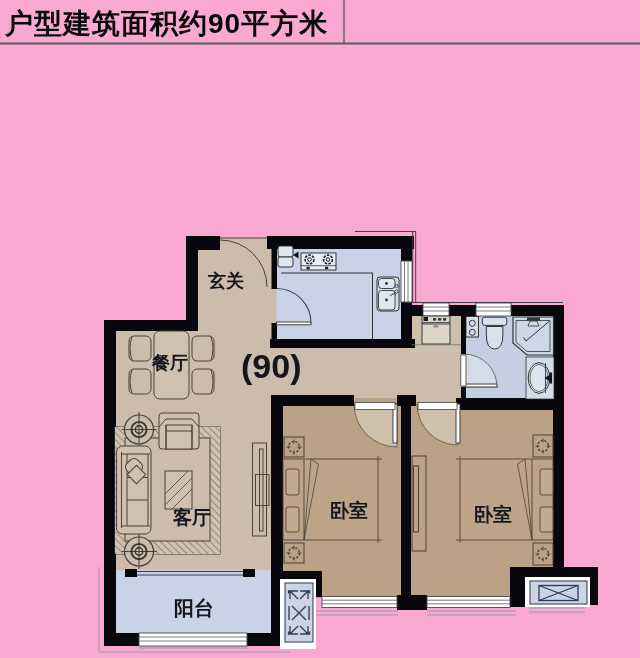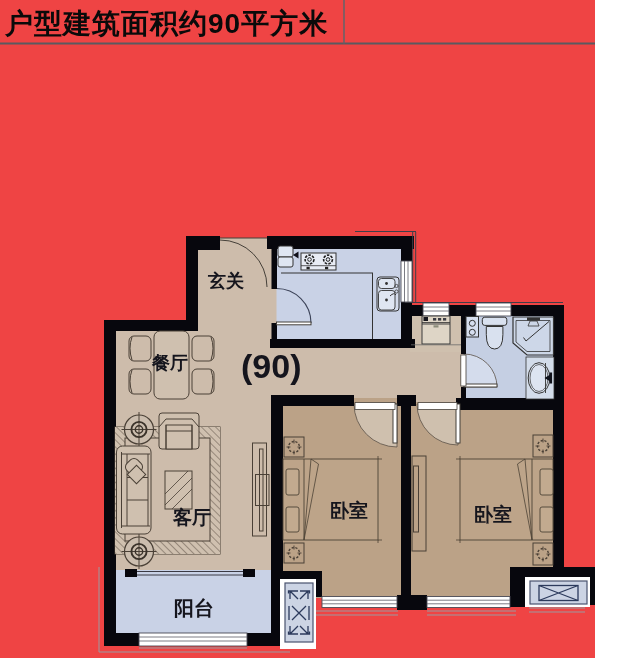--- a/index.html
+++ b/index.html
@@ -1,16 +1,16 @@
 <!DOCTYPE html>
 <html><head>
 <meta charset="utf-8">
 <style>
 html,body{margin:0;padding:0;background:#ffffff;}
-#page{position:relative;width:595px;height:658px;background:#ef4444;overflow:hidden;
+#page{position:relative;width:640px;height:658px;background:#f9a8d4;overflow:hidden;
   font-family:"Liberation Sans",sans-serif;}
 </style>
 </head>
 <body>
 <div id="page">
 <svg width="640" height="658" viewBox="0 0 640 658">
 <defs>
 <pattern id="hatch" width="5" height="5" patternUnits="userSpaceOnUse" patternTransform="rotate(-45)">
   <rect width="5" height="5" fill="#cfc0af"></rect>
   <line x1="0" y1="0" x2="0" y2="5" stroke="#5d5145" stroke-width="1"></line>

